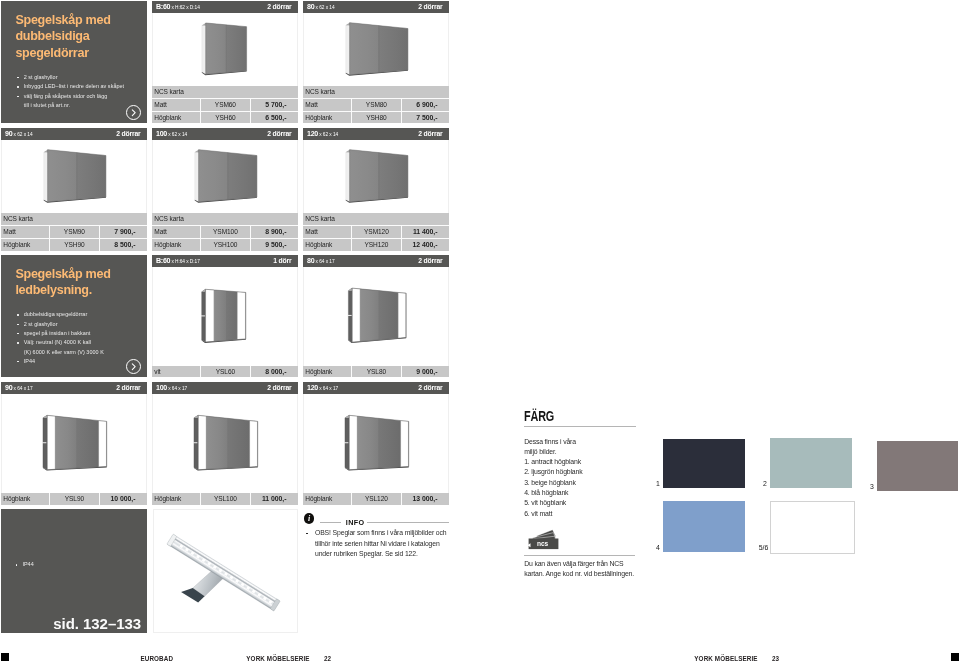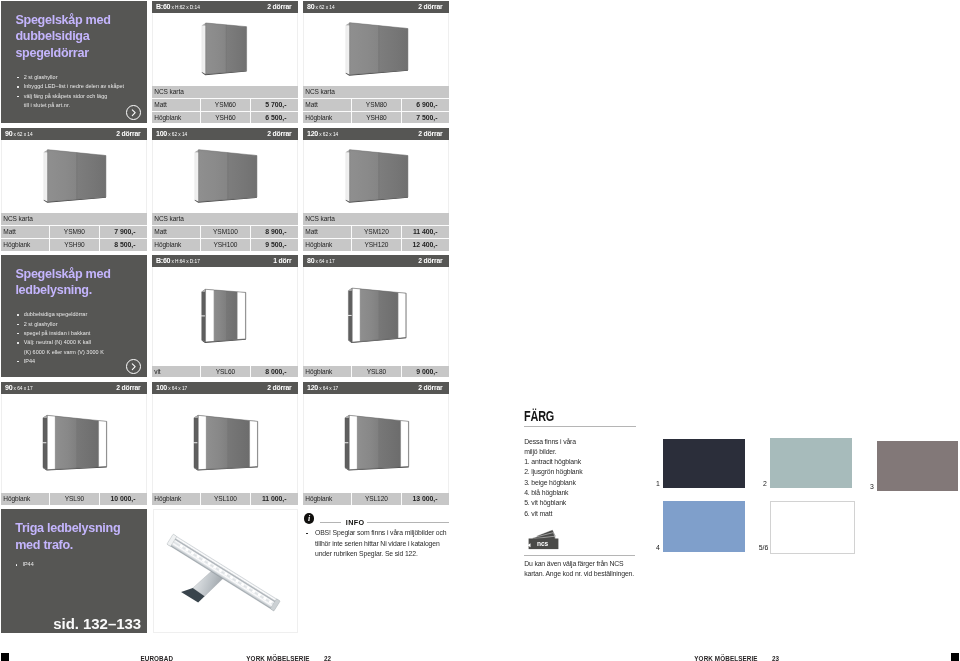--- a/index.html
+++ b/index.html
@@ -3,21 +3,21 @@
 <meta charset="utf-8">
 <title>York Mobelserie</title>
 <style>
   html,body{margin:0;padding:0;}
   body{width:960px;height:661px;background:#fff;font-family:"Liberation Sans",sans-serif;
        overflow:hidden;position:relative;}
 
   
   .intro{position:absolute;box-sizing:border-box;background:#565654;color:#fff;overflow:hidden;}
   .intro .ttl{position:absolute;font-weight:bold;font-size:12.6px;line-height:16.8px;
-      letter-spacing:-.3px;color:#c4b5fd;white-space:pre-line;}
+      letter-spacing:-.3px;color:#fdba74;white-space:pre-line;}
   .intro .bullets{position:absolute;}
   .intro .bullets .li{position:relative;font-size:5.45px;line-height:9.32px;color:#e9e9e9;
       padding-left:6.8px;white-space:pre-line;letter-spacing:.04px;}
   .intro .bullets .li::before{content:"";position:absolute;left:0.2px;top:3.9px;
       width:1.5px;height:1.5px;border-radius:50%;background:#fff;}
   .arrowbtn{position:absolute;width:13.4px;height:13.4px;border:1px solid #fff;border-radius:50%;}
   .arrowbtn svg{position:absolute;left:0;top:0;}
   .pageref{position:absolute;font-weight:bold;font-size:15px;line-height:13px;color:#fafafa;letter-spacing:-.05px;white-space:nowrap;}
 
   
@@ -502,22 +502,20 @@
         <div class="trow">
           <div class="vl" style="left:48.3px"></div>
           <div class="vl" style="left:97.6px"></div>
           <div class="cc c1">Högblank</div>
           <div class="cc c2">YSL120</div>
           <div class="cc c3">13 000,-</div>
         </div>
       </div>
     </div>
     <div class="intro" style="left:1px;top:508.6px;width:145.9px;height:124px">
-      <div class="ttl" style="left:14.2px;top:11.2px;width:136px;font-size:12.6px;line-height:17px">Triga ledbelysning
-med trafo.</div>
       <div class="bullets" style="left:14.6px;top:51.6px;width:110px">
         <div class="li">IP44</div>
       </div>
       <div class="pageref" style="top:108px;right:5.8px">sid. 132–133</div>
     </div>
     <div class="card" style="left:152.8px;top:508.6px;width:145.2px;height:124px">
       <div style="position:absolute;left:0;top:0;width:100%;height:100%"><svg width="100%" height="100%" viewBox="0 0 144 122" preserveAspectRatio="xMidYMid meet">
    <defs>
      <linearGradient id="bodyg" x1="0" y1="0" x2="0" y2="1">
        <stop offset="0" stop-color="#aeb4ba"></stop>

